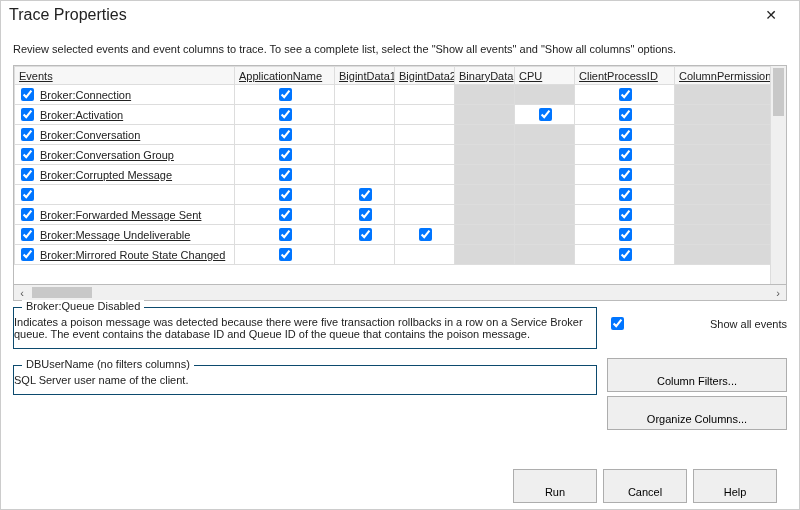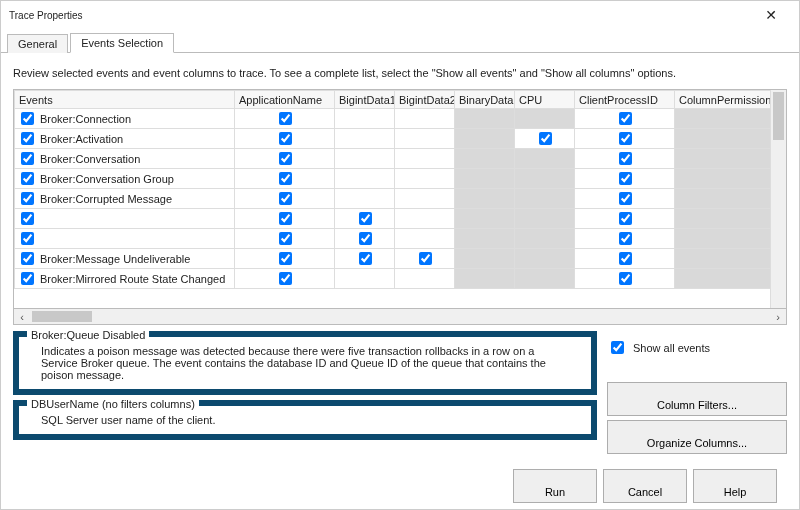--- a/index.html
+++ b/index.html
@@ -1,66 +1,62 @@
 <!DOCTYPE html>
 <html><head>
 <meta charset="utf-8">
 <style>
   * { box-sizing: border-box; font-family: "Segoe UI", Tahoma, sans-serif; font-size: 11px; }
   html, body { margin: 0; padding: 0; background: #fff; color: #222; }
   .window { width: 800px; height: 510px; position: relative; border: 1px solid #ccc; background: #fff; }
   .titlebar { height: 28px; display: flex; align-items: center; padding: 0 8px; }
-  .titlebar .title { flex: 1; font-size: 10px; }
+  .titlebar .title { flex: 1; font-size: 16px; }
   .titlebar .close { width: 40px; text-align: center; font-size: 14px; cursor: default; }
   .tabstrip { height: 24px; display: flex; align-items: flex-end; padding: 0 6px; border-bottom: 1px solid #bbb; }
   .tab { padding: 3px 10px; border: 1px solid #bbb; border-bottom: none; margin-right: 2px; background: #f4f4f4; position: relative; top: 1px; }
   .tab.active { background: #fff; border-bottom: 1px solid #fff; }
   .body { padding: 8px 12px 0 12px; }
   .instruction { margin: 6px 0 10px 0; }
   .grid-wrap { border: 1px solid #bbb; height: 220px; display: flex; }
   .grid-scroll { overflow: hidden; flex: 1; position: relative; }
-  table.grid { border-collapse: collapse; width: 100%; table-layout: fixed; }
+  table.grid { border-collapse: collapse; width: 100%; table-layout: fixed; text-decoration: underline; }
   table.grid th, table.grid td { border: 1px solid #ddd; height: 18px; padding: 0 4px; text-align: left; white-space: nowrap; overflow: hidden; }
   table.grid th { background: #f7f7f7; font-weight: normal; position: sticky; top: 0; }
   .col-events { width: 220px; }
   .col-narrow { width: 60px; }
   .col-med { width: 100px; }
   .col-ml { width: 110px; }
   .cell-center { text-align: center !important; }
   .shade { background: #d9d9d9; }
   .row-name { display: flex; align-items: center; gap: 6px; }
   .row-name input[type=checkbox] { margin: 0 0 0 2px; }
   .vscroll { width: 16px; background: #f0f0f0; border-left: 1px solid #ddd; position: relative; }
   .vscroll .thumb { position: absolute; top: 2px; left: 2px; right: 2px; height: 48px; background: #c8c8c8; }
   .hscroll { height: 16px; border: 1px solid #bbb; border-top: none; background: #f0f0f0; position: relative; display:flex; align-items:center; justify-content:space-between;}
   .hscroll .arrow { width:16px; text-align:center; color:#555;}
   .hscroll .thumb { position:absolute; left:18px; top:2px; bottom:2px; width:60px; background:#c8c8c8;}
   .lower { display: flex; gap: 10px; margin-top: 6px; }
   .lower-left { flex: 1; }
-  .box { border: 6px solid #0c4a6e; padding: 8px 22px; position: relative; margin-bottom: 5px; }
+  .box { border: 1px solid #0c4a6e; padding: 8px 0; position: relative; margin-bottom: 16px; }
   .box .legend { position: absolute; top: -8px; left: 8px; background: #fff; padding: 0 4px; }
   .lower-right { width: 180px; display: flex; flex-direction: column; gap: 4px; padding-top: 4px; }
-  .chk { display: flex; align-items: center; gap: 6px; margin: 3px 0; }
+  .chk { display: flex; align-items: center; gap: 6px; margin: 3px 0; justify-content: space-between; }
   button.win { height: 23px; min-width: 84px; background: #efefef; border: 1px solid #adadad; padding: 16px 10px; }
   .footer { position: absolute; bottom: 6px; right: 22px; display: flex; gap: 6px; }
 </style>
 </head>
 <body>
 
 <div class="window">
 
   <div class="titlebar">
     <div class="title">Trace Properties</div>
     <div class="close">✕</div>
   </div>
 
-  <div class="tabstrip">
-    <div class="tab">General</div>
-    <div class="tab active">Events Selection</div>
-  </div>
 
   <div class="body">
     <div class="instruction">Review selected events and event columns to trace. To see a complete list, select the "Show all events" and "Show all columns" options.</div>
 
     <div class="grid-wrap">
       <div class="grid-scroll">
         <table class="grid">
           <colgroup>
             <col class="col-events">
               <col class="col-med">
@@ -170,20 +166,21 @@
                 <td class="cell-center"></td>
                 <td class="cell-center shade"></td>
                 <td class="cell-center shade"></td>
                 <td class="cell-center"><input type="checkbox" checked="" style=""></td>
                 <td class="cell-center shade"></td>
               </tr>
               <tr>
                 <td>
                   <div class="row-name">
                     <input type="checkbox" checked="" style="">
+                    <span>Broker:Forwarded Message Sent</span>
                   </div>
                 </td>
                 <td class="cell-center"><input type="checkbox" checked="" style=""></td>
                 <td class="cell-center"><input type="checkbox" checked="" style=""></td>
                 <td class="cell-center"></td>
                 <td class="cell-center shade"></td>
                 <td class="cell-center shade"></td>
                 <td class="cell-center"><input type="checkbox" checked="" style=""></td>
                 <td class="cell-center shade"></td>
               </tr>

